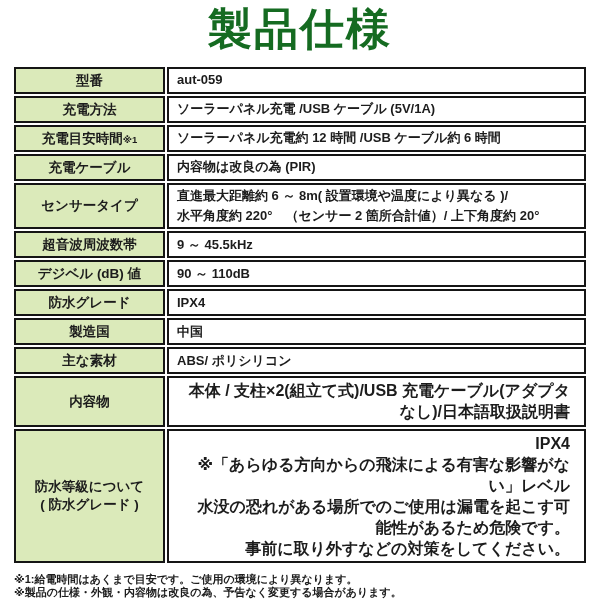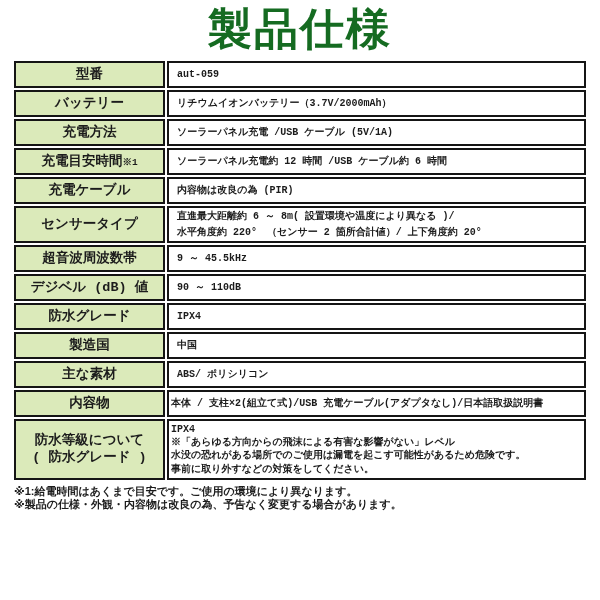--- a/index.html
+++ b/index.html
@@ -10,71 +10,67 @@
     -webkit-font-smoothing:antialiased;
   }
   .page{width:600px;height:527px;}
   .page-title{
     margin:0;height:57px;line-height:57px;
     text-align:center;font-size:44px;font-weight:800;
     color:#156b21;letter-spacing:2px;
   }
   table.spec{
     border-collapse:separate;border-spacing:2px;
-    margin:2px auto;width:576px;table-layout:fixed;font-family:Liberation Mono, monospace;
+    margin:8px auto;width:576px;table-layout:fixed;
   }
   table.spec th,
   table.spec td{
     box-sizing:border-box;
     border:2px solid #151515;
     vertical-align:middle;
   }
   table.spec th{
     width:151px;
     background:#dbeaba;
     font-size:13.5px;font-weight:700;
     text-align:center;
     padding:1px 2px;
     white-space:pre-line;
     line-height:1.3;
   }
   table.spec td{
     background:#ffffff;
-    font-size:10px;font-weight:600;
+    font-size:13px;font-weight:600;
     text-align:left;
     padding:1px 8px;
     white-space:pre-line;
     line-height:1.55;
   }
   table.spec tr{height:27px;}
   table.spec tr.tall{height:auto;}
-  table.spec td.small{font-size:10px;line-height:1.32;padding:2px 2px;}
+  table.spec td.small{font-size:16px;line-height:1.32;padding:2px 14px;text-align:right;}
   .label-note{font-size:9.5px;font-weight:700;}
   .footnotes{
     margin:3px 0 0 14px;
     font-size:11px;font-weight:600;
     line-height:1.18;color:#1c1c1c;
   }
   .footnote{margin:0;}
 </style>
 </head>
 <body>
 
 <div class="page">
   <h1 class="page-title">製品仕様</h1>
 
   <table class="spec">
     <tbody id="spec-body">
         <tr>
           <th><span>型番</span></th>
           <td>aut-059</td>
-        </tr>
-        <tr>
-          <th><span>バッテリー</span></th>
-          <td>リチウムイオンバッテリー（3.7V/2000mAh）</td>
         </tr>
         <tr>
           <th><span>充電方法</span></th>
           <td>ソーラーパネル充電 /USB ケーブル (5V/1A)</td>
         </tr>
         <tr>
           <th><span>充電目安時間</span><span class="label-note">※1</span></th>
           <td>ソーラーパネル充電約 12 時間 /USB ケーブル約 6 時間</td>
         </tr>
         <tr>

